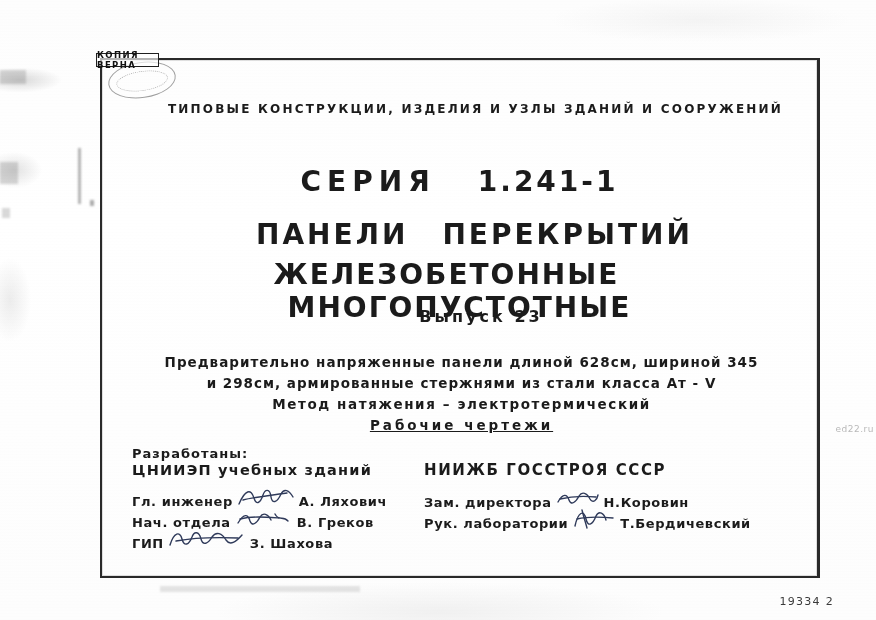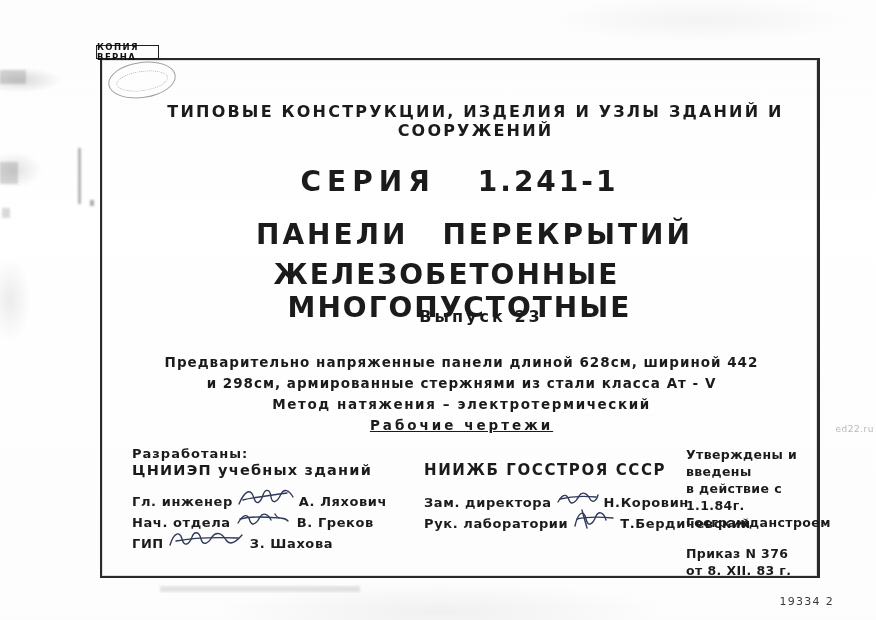--- a/index.html
+++ b/index.html
@@ -59,21 +59,21 @@
     font-family: "DejaVu Sans", sans-serif;
     text-align: center;
     letter-spacing: 1.5px;
   }
 
   
   .line-series-head {
     position: absolute;
     top: 42px;
     left: 0; right: 0;
-    font-size: 16px;
+    font-size: 12px;
     letter-spacing: 2.2px;
     font-weight: 600;
     padding-left: 32px;
   }
   
   .line-series {
     position: absolute;
     top: 105px;
     left: 0; right: 0;
     font-size: 28px;
@@ -191,21 +191,21 @@
     font-weight: 600;
     letter-spacing: 0.4px;
     line-height: 17px;
   }
   .approve .b2 { margin-top: 14px; line-height: 17px; }
 
   
   .stamp-copy {
     position: absolute;
     left: 96px;
-    top: 45px;
+    top: 53px;
     width: 63px;
     height: 14px;
     border: 1.5px solid #1f1f1f;
     box-sizing: border-box;
     font-size: 8.5px;
     font-weight: 700;
     letter-spacing: 1.4px;
     display: flex;
     align-items: center;
     justify-content: center;
@@ -296,21 +296,21 @@
     <span>ПАНЕЛИ</span><span class="gap"></span><span>ПЕРЕКРЫТИЙ</span>
   </div>
 
   <div class="sheet-text line-title2">
     <span>ЖЕЛЕЗОБЕТОННЫЕ</span><span class="gap"></span><span>МНОГОПУСТОТНЫЕ</span>
   </div>
 
   <div class="sheet-text line-issue">Выпуск 23</div>
 
   <div class="desc">
-    <span class="l1">Предварительно напряженные панели длиной 628см, шириной 442</span>
+    <span class="l1">Предварительно напряженные панели длиной 628см, шириной 345</span>
     <span class="l2">и 298см, армированные стержнями из стали класса Ат - Ⅴ</span>
     <span class="l3">Метод натяжения – электротермический</span>
     <span class="l4">Рабочие     чертежи</span>
   </div>
 
   <div class="bottom">
 
     <div class="col col-left">
       <div class="col-head">Разработаны:</div>
       <div class="col-org">ЦНИИЭП учебных зданий</div>
@@ -370,31 +370,20 @@
           <svg class="scribble" width="44" height="26" viewBox="0 0 44 26" aria-hidden="true">
             <path d="M3 20 C6 6, 12 3, 14 13 C16 22, 21 18, 24 10 C27 4, 32 7, 34 14"></path>
             <path d="M10 4 C12 12, 14 18, 15 22"></path>
             <path d="M5 13 C18 10, 30 11, 41 12"></path>
           </svg>
         </span>
         <span class="sig-name">Т.Бердичевский</span>
       </div>
     </div>
 
-    <div class="col col-right">
-      <div class="approve">
-        <div>Утверждены и введены</div>
-        <div>в действие с 1.1.84г.</div>
-        <div>Госгражданстроем</div>
-        <div class="b2">
-          <div>Приказ N 376</div>
-          <div>от 8. XII. 83 г.</div>
-        </div>
-      </div>
-    </div>
 
   </div>
 </div>
 
 <div class="stamp-oval"></div>
 <div class="stamp-copy">КОПИЯ ВЕРНА</div>
 
 <div class="sheet-number">19334 2</div>
 <div class="watermark">ed22.ru</div>
 

